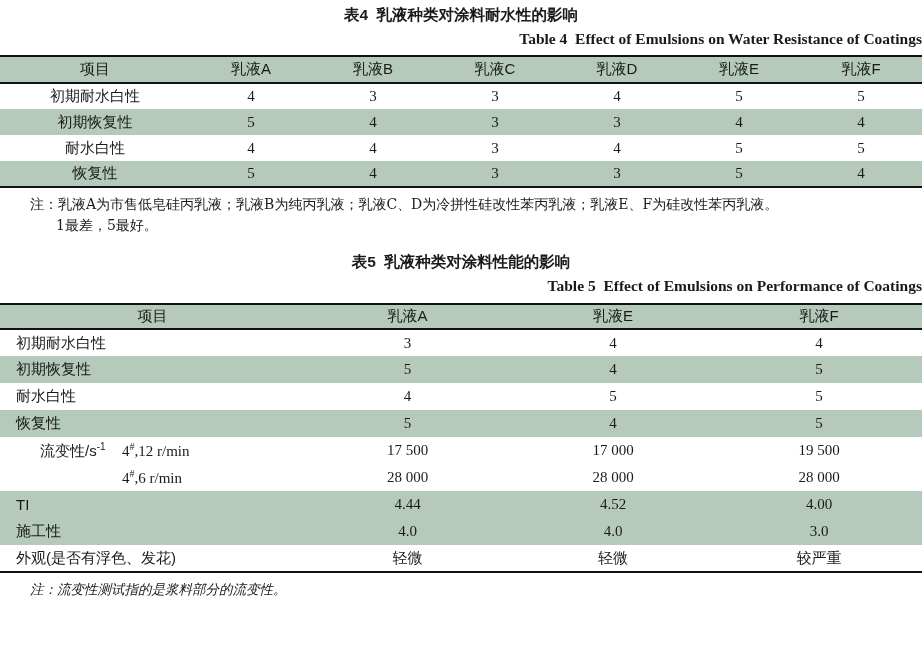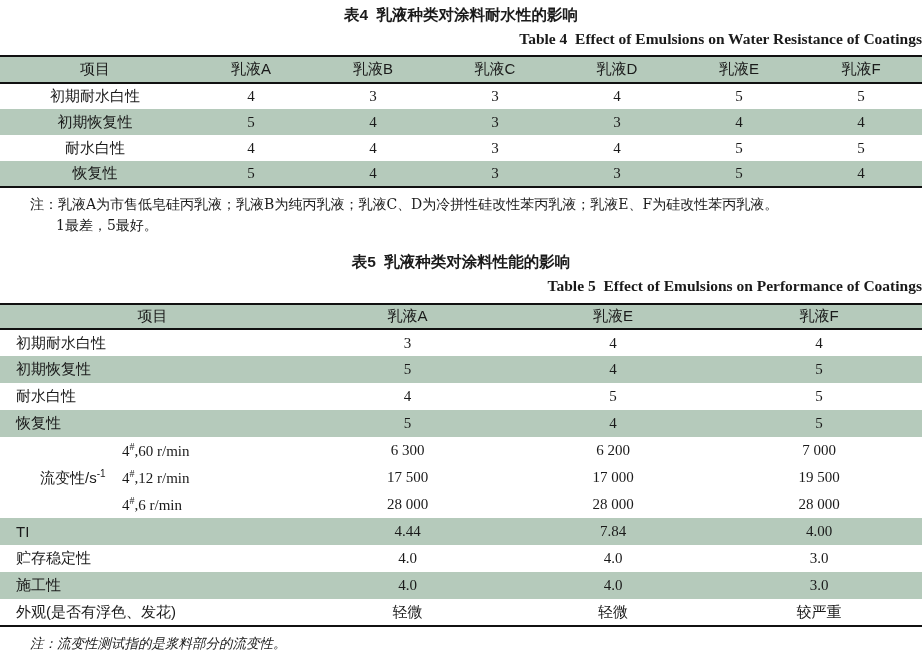--- a/index.html
+++ b/index.html
@@ -178,55 +178,41 @@
       </tr>
       <tr class="row-green">
         <td class="lbl">恢复性</td>
         <td class="val num">5</td>
         <td class="val num">4</td>
         <td class="val num">5</td>
       </tr>
 
       <tr class="row-white">
         <td class="rheo-cell">
-          <span class="rheo-sub"><span>4</span><sup>#</sup><span>,60 r/min</span></span>
-        </td>
-        <td class="val num">6 300</td>
-        <td class="val num">6 200</td>
-        <td class="val num">7 000</td>
-      </tr>
-      <tr class="row-white">
-        <td class="rheo-cell">
           <span class="rheo-group"><span>流变性/s</span><sup>-1</sup></span>
           <span class="rheo-sub"><span>4</span><sup>#</sup><span>,12 r/min</span></span>
         </td>
         <td class="val num">17 500</td>
         <td class="val num">17 000</td>
         <td class="val num">19 500</td>
       </tr>
       <tr class="row-white">
         <td class="rheo-cell">
           <span class="rheo-sub"><span>4</span><sup>#</sup><span>,6 r/min</span></span>
         </td>
         <td class="val num">28 000</td>
         <td class="val num">28 000</td>
         <td class="val num">28 000</td>
       </tr>
 
       <tr class="row-green">
         <td class="lbl">TI</td>
         <td class="val num">4.44</td>
-        <td class="val num">7.84</td>
+        <td class="val num">4.52</td>
         <td class="val num">4.00</td>
-      </tr>
-      <tr class="row-white">
-        <td class="lbl">贮存稳定性</td>
-        <td class="val num">4.0</td>
-        <td class="val num">4.0</td>
-        <td class="val num">3.0</td>
       </tr>
       <tr class="row-green">
         <td class="lbl">施工性</td>
         <td class="val num">4.0</td>
         <td class="val num">4.0</td>
         <td class="val num">3.0</td>
       </tr>
       <tr class="row-white">
         <td class="lbl">外观(是否有浮色、发花)</td>
         <td class="val">轻微</td>

